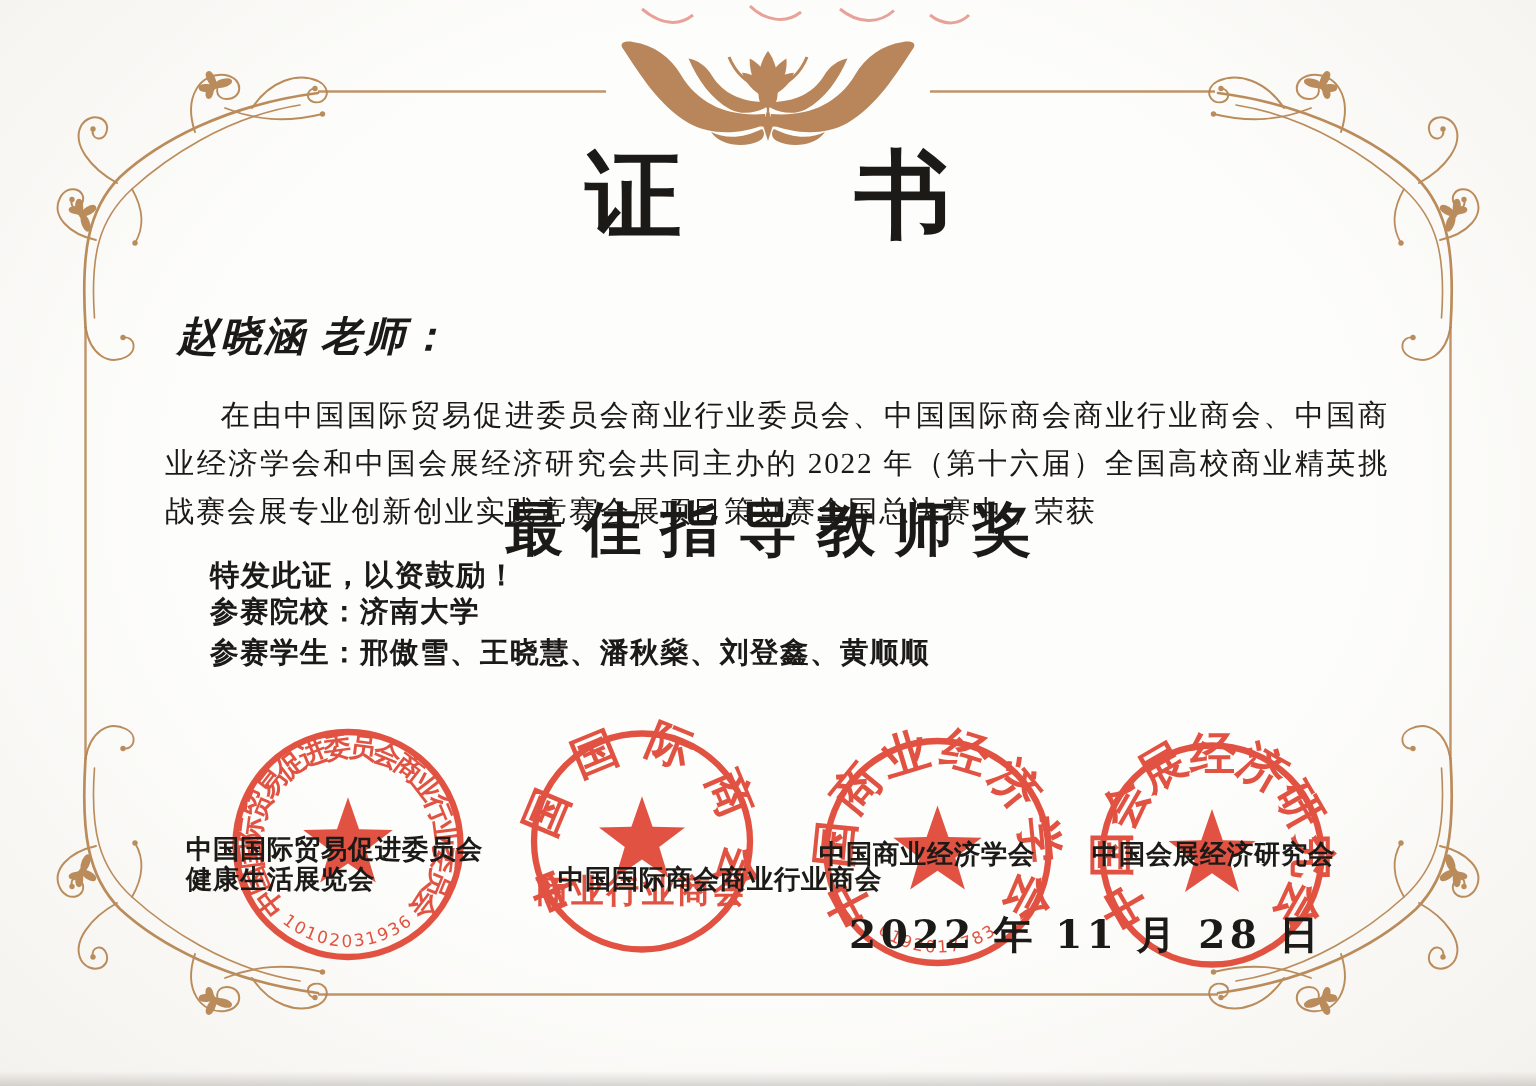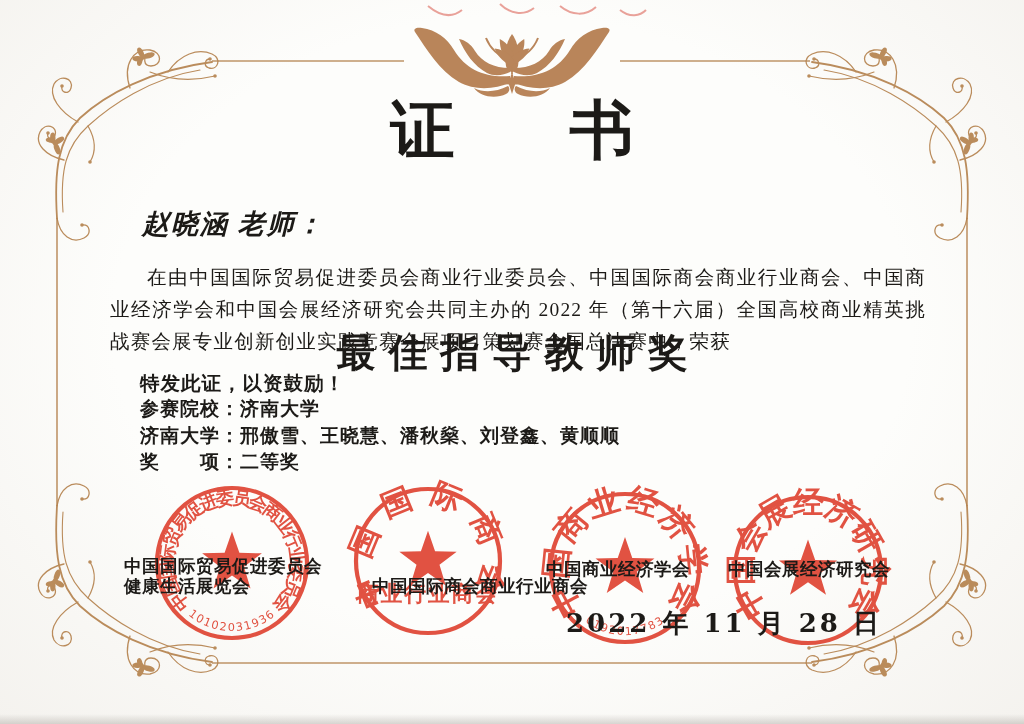--- a/index.html
+++ b/index.html
@@ -7,21 +7,21 @@
         background:radial-gradient(ellipse at 50% 45%, #fdfdfb 55%, #f4f2ee 100%);
         font-family:"Liberation Serif","DejaVu Serif",serif;color:#1c1a17;}
   #page::after{content:"";position:absolute;left:0;right:0;bottom:0;height:10px;
         background:linear-gradient(to bottom, rgba(0,0,0,0), rgba(150,145,138,.35));pointer-events:none;}
   #border-svg{position:absolute;left:0;top:0;z-index:1;}
   #seals{position:absolute;left:0;top:0;width:100%;height:100%;z-index:2;}
   .seal{position:absolute;mix-blend-mode:multiply;opacity:.88;overflow:visible;}
   .txt{position:absolute;z-index:3;}
   #title{left:0;top:96px;width:100%;text-align:center;font-size:64px;font-weight:700;
          letter-spacing:.40em;text-indent:.40em;line-height:1.1;}
-  #recipient{left:118px;top:206px;font-size:27px;font-weight:700;font-style:italic;letter-spacing:2px;margin-left:24px;}
+  #recipient{left:118px;top:206px;font-size:27px;font-weight:700;font-style:italic;letter-spacing:2px;}
   #body-par{left:110px;top:242px;width:816px;font-size:19.5px;line-height:32px;
             letter-spacing:1.2px;text-align:justify;text-indent:1.9em;font-weight:500;margin-top:20px;}
   #award{left:0;top:326px;width:100%;text-align:center;font-size:39px;font-weight:700;
          letter-spacing:13px;text-indent:13px;}
   #issue{left:140px;top:370px;font-size:19.5px;font-weight:700;letter-spacing:1px;}
   #details{left:140px;top:396px;font-size:19px;font-weight:700;letter-spacing:1px;line-height:26.5px;}
   .detail-row{white-space:nowrap;}
   .org{position:absolute;z-index:3;font-size:17.5px;font-weight:700;line-height:20px;letter-spacing:.5px;}
   #org1{left:124px;top:556px;width:214px;}
   #org2{left:336px;top:576px;padding-left:36px;}
@@ -147,22 +147,21 @@
   <div class="txt" id="recipient">赵晓涵  老师：</div>
 
   <div class="txt" id="body-par">在由中国国际贸易促进委员会商业行业委员会、中国国际商会商业行业商会、中国商业经济学会和中国会展经济研究会共同主办的 2022 年（第十六届）全国高校商业精英挑战赛会展专业创新创业实践竞赛会展项目策划赛全国总决赛中，荣获</div>
 
   <div class="txt" id="award">最佳指导教师奖</div>
 
   <div class="txt" id="issue">特发此证，以资鼓励！</div>
 
   <div class="txt" id="details">
     <div class="detail-row"><span>参赛院校：</span><span>济南大学</span></div>
-    <div class="detail-row"><span>济南大学：</span><span>邢傲雪、王晓慧、潘秋燊、刘登鑫、黄顺顺</span></div>
-    <div class="detail-row"><span>奖　　项：</span><span>二等奖</span></div>
+    <div class="detail-row"><span>参赛学生：</span><span>邢傲雪、王晓慧、潘秋燊、刘登鑫、黄顺顺</span></div>
   </div>
 
   <div class="org" id="org1">
     <div>中国国际贸易促进委员会</div>
     <div>健康生活展览会</div>
   </div>
   <div class="org" id="org2">中国国际商会商业行业商会</div>
   <div class="org" id="org3">中国商业经济学会</div>
   <div class="org" id="org4">中国会展经济研究会</div>
 

